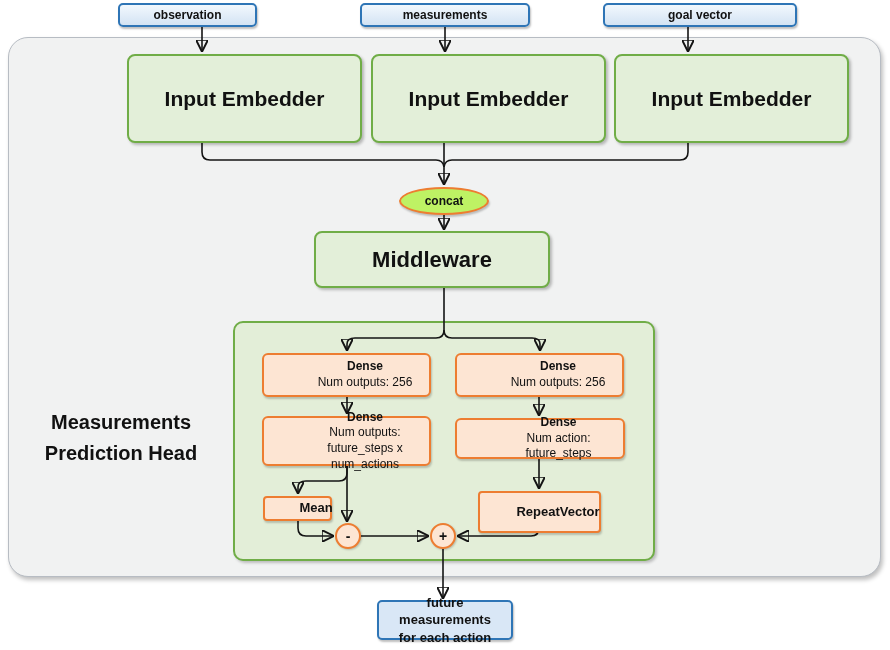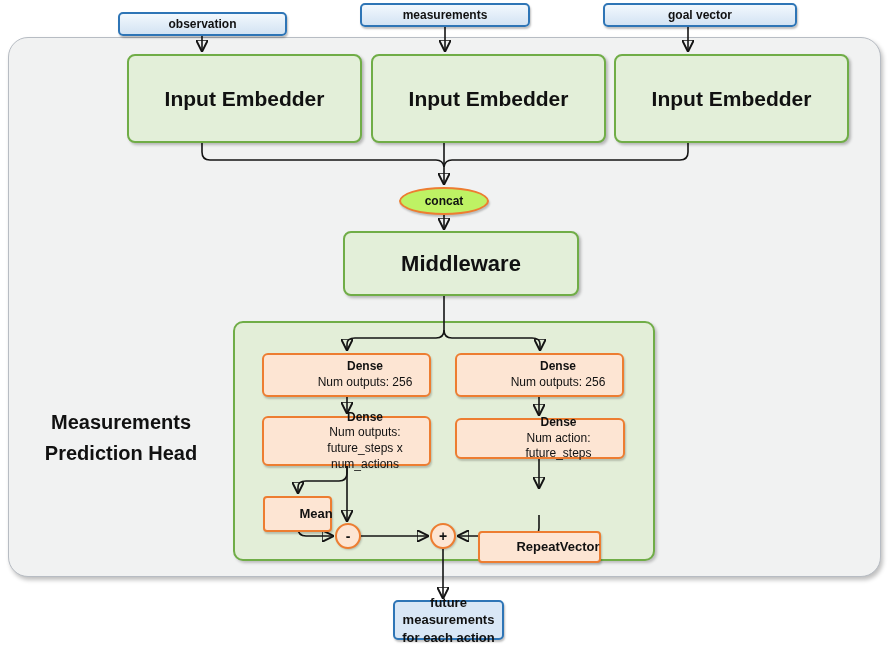--- a/index.html
+++ b/index.html
@@ -104,21 +104,21 @@
       <path d="M539 459 V 487" marker-end="url(#arrow)"></path>
     </g>
     <g>
       <path d="M298 521 V 528 Q298 536 306 536 H 332" marker-end="url(#arrow)"></path>
       <path d="M361 536 H 427" marker-end="url(#arrow)"></path>
       <path d="M539 515 V 528 Q539 536 531 536 H 459" marker-end="url(#arrow)"></path>
       <path d="M443 549 V 597" marker-end="url(#arrow)"></path>
     </g>
   </svg>
 
-  <div class="abs node io-box" style="left:118px;top:12px;width:169px;height:24px;">
+  <div class="abs node io-box" style="left:118px;top:3px;width:139px;height:24px;">
     <span>observation</span>
   </div>
   <div class="abs node io-box" style="left:360px;top:3px;width:170px;height:24px;">
     <span>measurements</span>
   </div>
   <div class="abs node io-box" style="left:603px;top:3px;width:194px;height:24px;">
     <span>goal vector</span>
   </div>
 
   <div class="abs node green-box embedder" style="left:83px;top:54px;width:235px;height:89px;">
@@ -128,21 +128,21 @@
     <span>Input Embedder</span>
   </div>
   <div class="abs node green-box embedder" style="left:570px;top:54px;width:235px;height:89px;">
     <span>Input Embedder</span>
   </div>
 
   <div class="abs node concat-ellipse" style="left:399px;top:187px;width:90px;height:28px;">
     <span>concat</span>
   </div>
 
-  <div class="abs node green-box middleware" style="left:343px;top:231px;width:236px;height:65px;">
+  <div class="abs node green-box middleware" style="left:314px;top:231px;width:236px;height:57px;">
     <span>Middleware</span>
   </div>
 
   <div class="abs head-label" style="left:25px;top:405px;width:192px;height:66px;">
     <span>Measurements</span>
     <span>Prediction Head</span>
   </div>
 
   <div class="abs node orange-box" style="left:262px;top:353px;width:169px;height:44px;">
     <span class="t">Dense</span>
@@ -156,32 +156,32 @@
 
   <div class="abs node orange-box" style="left:455px;top:353px;width:169px;height:44px;">
     <span class="t">Dense</span>
     <span>Num outputs: 256</span>
   </div>
   <div class="abs node orange-box" style="left:455px;top:418px;width:170px;height:41px;">
     <span class="t">Dense</span>
     <span>Num action: future_steps</span>
   </div>
 
-  <div class="abs node orange-box small-orange" style="left:263px;top:496px;width:69px;height:36px;">
+  <div class="abs node orange-box small-orange" style="left:263px;top:496px;width:69px;height:25px;">
     <span>Mean</span>
   </div>
-  <div class="abs node orange-box small-orange" style="left:478px;top:491px;width:123px;height:32px;margin-top:40px;">
+  <div class="abs node orange-box small-orange" style="left:478px;top:491px;width:123px;height:42px;">
     <span>RepeatVector</span>
   </div>
 
   <div class="abs node op-circle" style="left:335px;top:523px;width:26px;height:26px;">
     <span>-</span>
   </div>
   <div class="abs node op-circle" style="left:430px;top:523px;width:26px;height:26px;">
     <span>+</span>
   </div>
 
-  <div class="abs node out-box" style="left:377px;top:600px;width:111px;height:40px;margin-left:16px;">
+  <div class="abs node out-box" style="left:377px;top:600px;width:136px;height:40px;">
     <span>future measurements</span>
     <span>for each action</span>
   </div>
 
 </div>
 
 </body></html>

